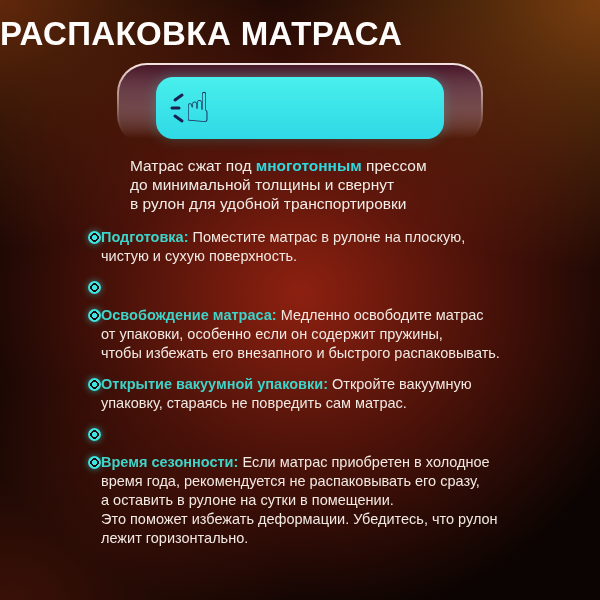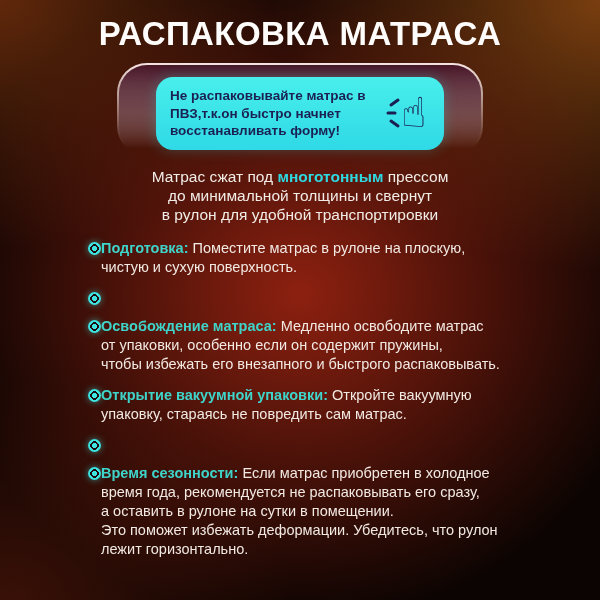--- a/index.html
+++ b/index.html
@@ -10,21 +10,20 @@
     font-family:"Liberation Sans","DejaVu Sans",sans-serif;
     background:
       radial-gradient(ellipse 360px 330px at 50% 49%, rgba(148,34,17,0.95) 0%, rgba(148,34,17,0) 100%),
       radial-gradient(ellipse 330px 270px at 100% 0%, rgba(140,72,18,0.85) 0%, rgba(140,72,18,0) 100%),
       radial-gradient(ellipse 300px 250px at 0% 0%, rgba(125,52,14,0.75) 0%, rgba(125,52,14,0) 100%),
       radial-gradient(ellipse 280px 220px at 2% 100%, rgba(95,26,11,0.55) 0%, rgba(95,26,11,0) 100%),
       #0b0402;
   }
   .title{
     margin:0;padding-top:15px;
-    text-align:center;
     font-size:33px;font-weight:800;letter-spacing:.4px;
     color:#fffdfb;
   }
   .callout-wrap{
     width:342px;
     margin:10px auto 0;
     border:2px solid transparent;
     border-radius:30px;
     padding:12px 10px 4px;
     background:
@@ -45,21 +44,20 @@
   .callout-text{
     font-size:13.5px;font-weight:700;line-height:1.3;
     white-space:pre-line;
     width:212px;
   }
   .hand-box{display:flex;align-items:center;}
   .hand-glyph{font-family:"DejaVu Sans",sans-serif;font-size:42px;line-height:1;color:#1b2052;font-weight:700;}
   .intro{
     margin:11px auto 0;
     width:340px;
-    text-align:center;
     font-size:15.5px;line-height:1.23;
     color:#f2ece7;
     white-space:pre-line;
   }
   .intro .hl{color:#2fd9e0;font-weight:700;}
   .steps{
     margin:15px 0 0 88px;
     width:434px;
     display:flex;flex-direction:column;gap:12px;
   }
@@ -80,23 +78,20 @@
 </style>
 </head>
 <body>
 
 <div class="page">
 
   <h1 class="title">РАСПАКОВКА МАТРАСА</h1>
 
   <div class="callout-wrap">
     <div class="callout">
-      <div class="callout-text">Не распаковывайте матрас в
-ПВЗ,т.к.он быстро начнет
-восстанавливать форму!</div>
       <div class="hand-box">
         <svg width="15" height="38" viewBox="0 0 15 38">
           <g stroke="#1b2052" stroke-width="3" stroke-linecap="round" fill="none">
             <line x1="12" y1="6" x2="5" y2="11"></line>
             <line x1="9" y1="19" x2="2" y2="19"></line>
             <line x1="12" y1="32" x2="5" y2="27"></line>
           </g>
         </svg>
         <span class="hand-glyph">☝</span>
       </div>

